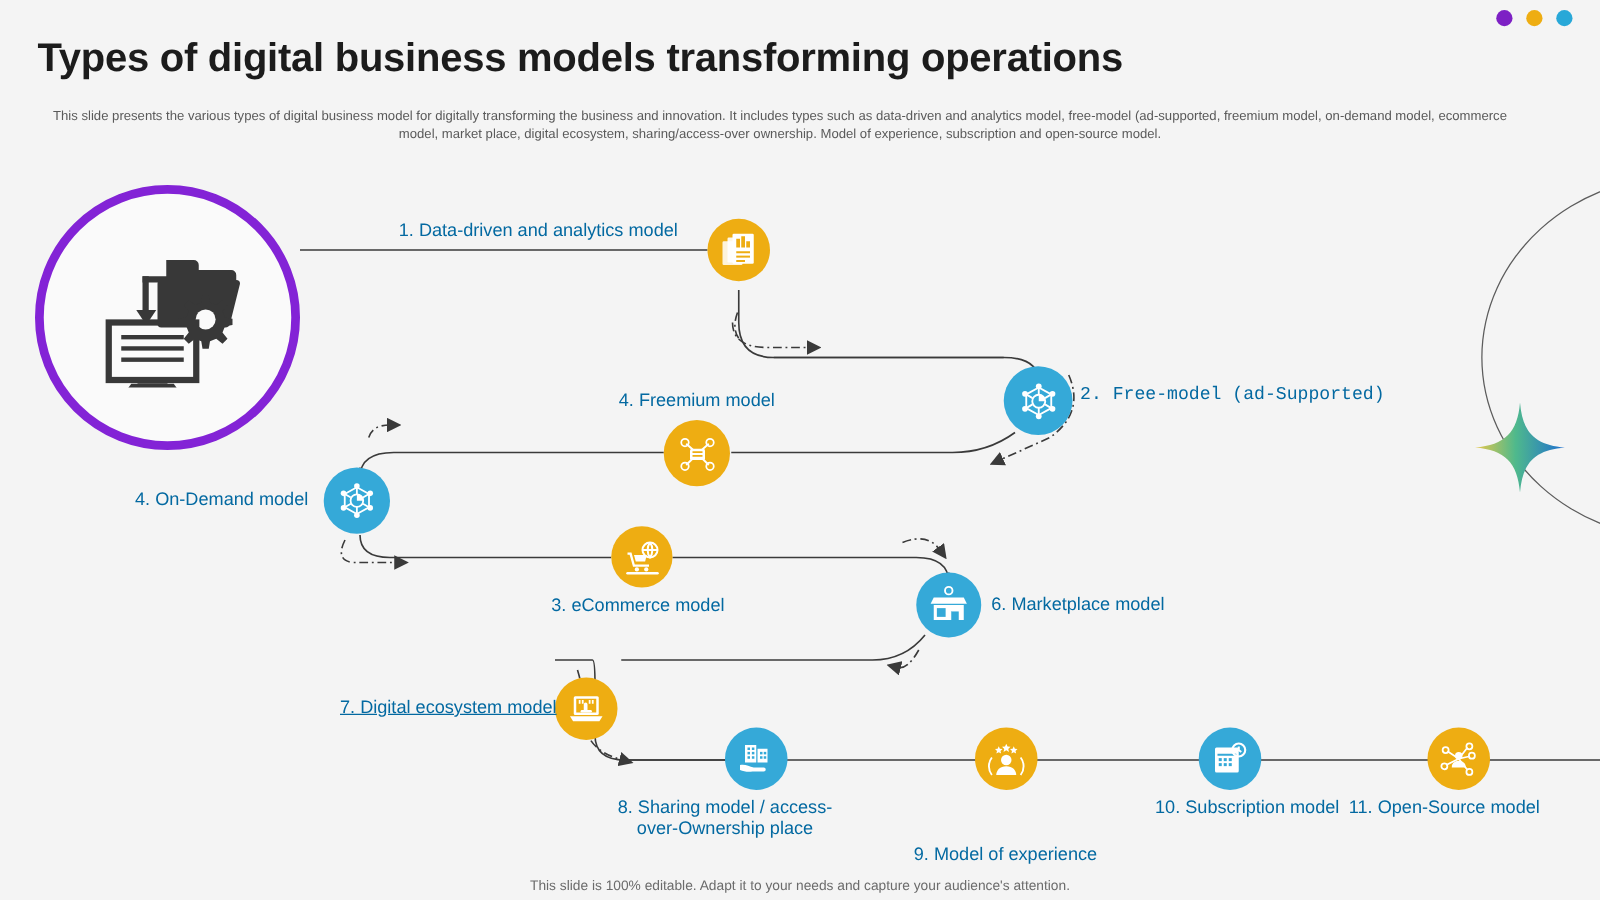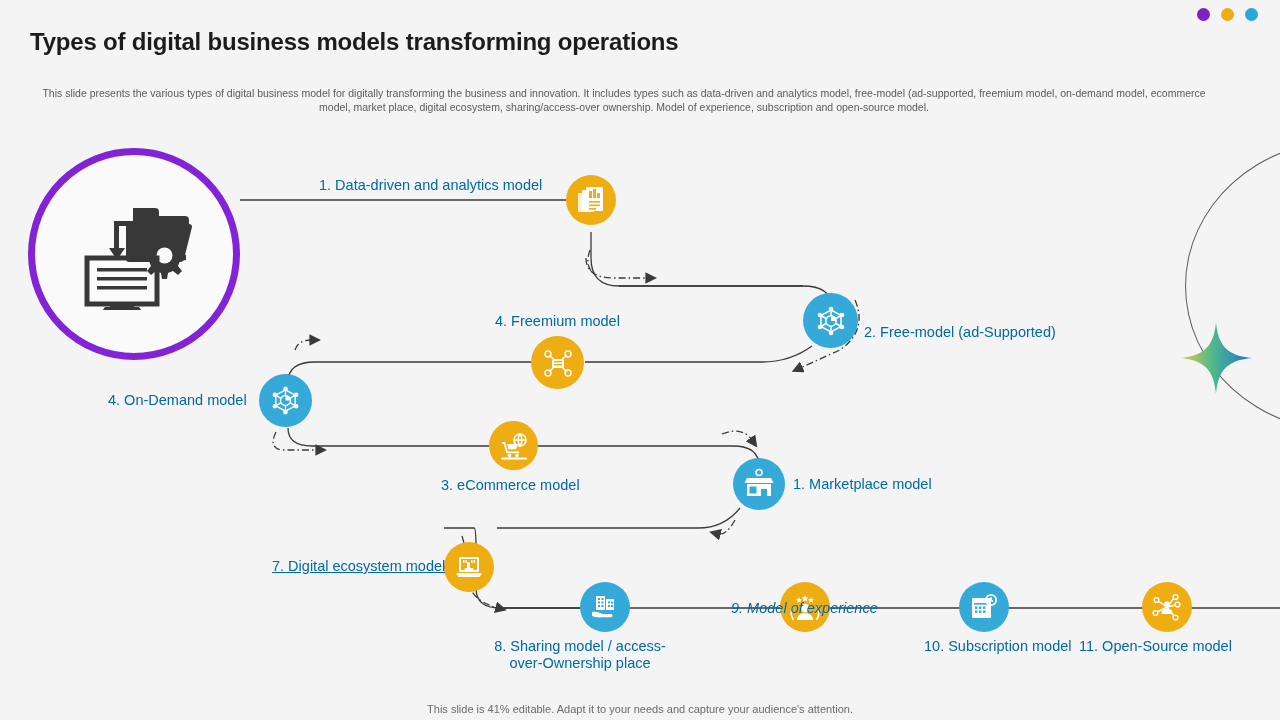--- a/index.html
+++ b/index.html
@@ -11,21 +11,21 @@
   }
   .slide{position:absolute;inset:0;}
 
   
   .dots{position:absolute;top:8px;right:22px;display:flex;gap:11px;}
   .dot{width:13px;height:13px;border-radius:50%;}
 
   
   .title{
     position:absolute;left:30px;top:28px;
-    font-size:24px;font-weight:bold;letter-spacing:-0.2px;
+    font-size:32px;font-weight:bold;letter-spacing:-0.2px;
     color:#1c1c1c;white-space:nowrap;
   }
   .subtitle{
     position:absolute;left:29px;top:86px;width:1190px;
     font-size:10.5px;line-height:14px;color:#5a5a5a;text-align:center;
   }
 
   
   .deco-arc{
     position:absolute;left:1185px;top:140px;
@@ -189,21 +189,21 @@
         <circle cx="17" cy="5" r="2.3"></circle>
           <circle cx="28" cy="11" r="2.3"></circle>
         <circle cx="28" cy="23" r="2.3"></circle>
           <circle cx="17" cy="29" r="2.3"></circle>
         <circle cx="6" cy="23" r="2.3"></circle>
           <circle cx="6" cy="11" r="2.3"></circle>
         <path d="M17 12 A5.2 5.2 0 0 1 22.2 17 L17 17 Z"></path>
       </g>
     </svg>
   </div>
-  <div class="lbl" style="left:864px;top:324px;">2. Free-model (ad-Supported)</div>
+  <div class="lbl" style="left:864px;top:308px;font-family:Liberation Mono, monospace;">2. Free-model (ad-Supported)</div>
 
   <div class="node" style="left:531px;top:336px;width:53px;height:53px;background:#eead12;">
     <svg width="32" height="32" viewBox="0 0 32 32">
       <g stroke="#fff" stroke-width="1.5" fill="none">
         <path d="M16 16 L7 8 M16 16 L25 8 M16 16 L7 25 M16 16 L25 25"></path>
       </g>
       <g fill="none" stroke="#fff" stroke-width="1.4">
         <circle cx="6" cy="7" r="3"></circle>
           <circle cx="26" cy="7" r="3"></circle>
         <circle cx="6" cy="26" r="3"></circle>
@@ -267,21 +267,21 @@
       </g>
       <g fill="#35a9d8">
         <rect x="6.5" y="18.5" width="7" height="7"></rect>
         <path d="M18 28 v-7 h6 v7 z"></path>
       </g>
       <g fill="#fff">
         <path d="M18.5 20 l3 -3 l3 3 v1 h-6 z"></path>
       </g>
     </svg>
   </div>
-  <div class="lbl" style="left:793px;top:476px;">1. Marketplace model</div>
+  <div class="lbl" style="left:793px;top:476px;">6. Marketplace model</div>
 
   <div class="node" style="left:444px;top:542px;width:50px;height:50px;background:#eead12;">
     <svg width="30" height="30" viewBox="0 0 30 30">
       <g fill="#fff">
         <rect x="5" y="5" width="20" height="15" rx="1.2"></rect>
         <path d="M2 21 h26 l-2.5 4 H4.5 z"></path>
       </g>
       <g fill="#eead12">
         <rect x="7" y="7" width="16" height="11"></rect>
       </g>
@@ -331,21 +331,21 @@
         <path d="M21 5 l.9 2 2.1.2 -1.6 1.5 .5 2.1 -1.9-1.1 -1.9 1.1 .5-2.1 -1.6-1.5 2.1-.2z"></path>
         <circle cx="15" cy="16" r="4.2"></circle>
         <path d="M15 21 c5 0 8 3.2 8 7 H7 c0-3.8 3-7 8-7 z"></path>
       </g>
       <g fill="none" stroke="#fff" stroke-width="1.5">
         <path d="M3.5 14 a11.5 11.5 0 0 0 0 14"></path>
         <path d="M26.5 14 a11.5 11.5 0 0 1 0 14"></path>
       </g>
     </svg>
   </div>
-  <div class="lbl" style="left:731px;top:600px;font-style:italic;">9. Model of experience</div>
+  <div class="lbl" style="left:731px;top:676px;">9. Model of experience</div>
 
   <div class="node" style="left:959px;top:582px;width:50px;height:50px;background:#35a9d8;">
     <svg width="30" height="30" viewBox="0 0 30 30">
       <g fill="#fff">
         <rect x="3" y="6" width="19" height="20" rx="1.2"></rect>
       </g>
       <g fill="#35a9d8">
         <rect x="5" y="11" width="15" height="1.6"></rect>
         <rect x="6" y="14.5" width="2.4" height="2.4"></rect>
           <rect x="10" y="14.5" width="2.4" height="2.4"></rect>
@@ -373,15 +373,15 @@
         <circle cx="23.5" cy="25.5" r="2.4"></circle>
       </g>
       <g fill="#fff">
         <circle cx="15" cy="12.5" r="3"></circle>
         <path d="M15 16.5 c3.6 0 5.6 2.4 5.6 5.4 H9.4 c0-3 2-5.4 5.6-5.4 z"></path>
       </g>
     </svg>
   </div>
   <div class="lbl" style="left:1079px;top:638px;">11. Open-Source model</div>
 
-  <div class="footer">This slide is 41% editable. Adapt it to your needs and capture your audience's attention.</div>
+  <div class="footer">This slide is 100% editable. Adapt it to your needs and capture your audience's attention.</div>
 
 </div>
 
 </body></html>

